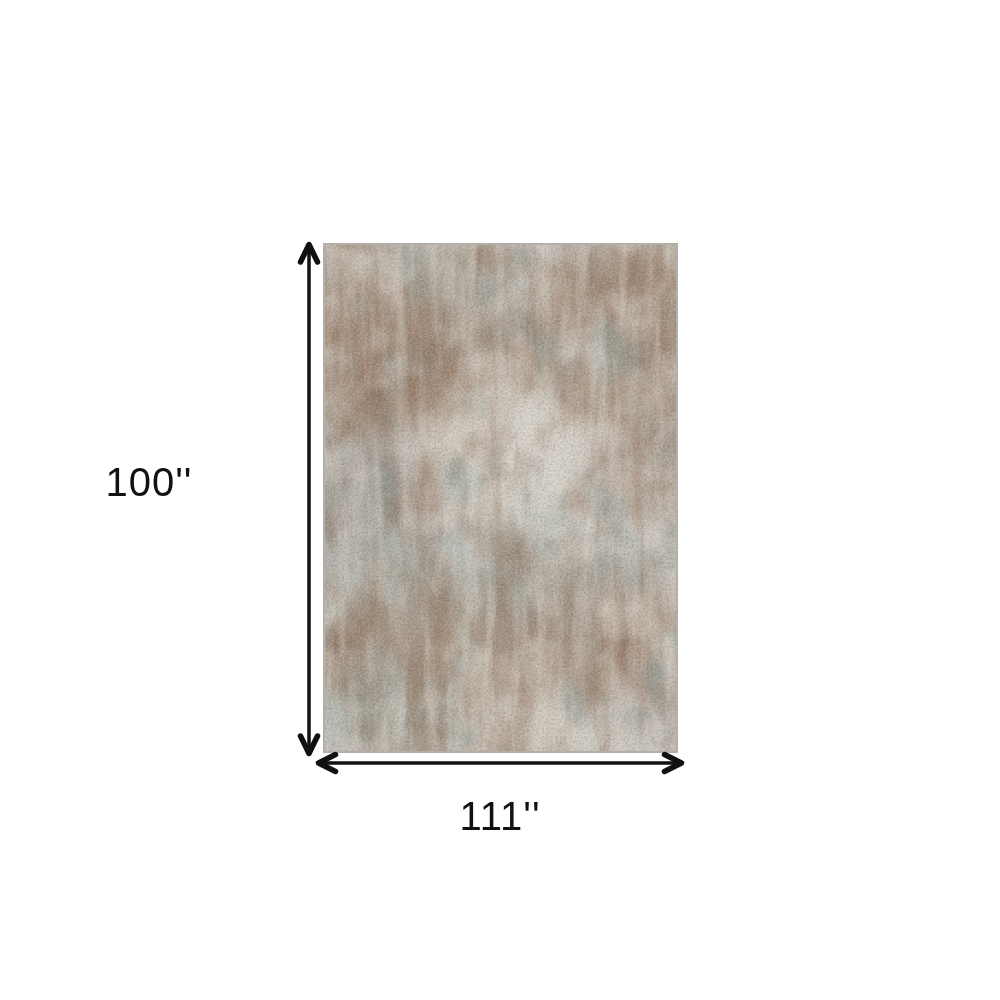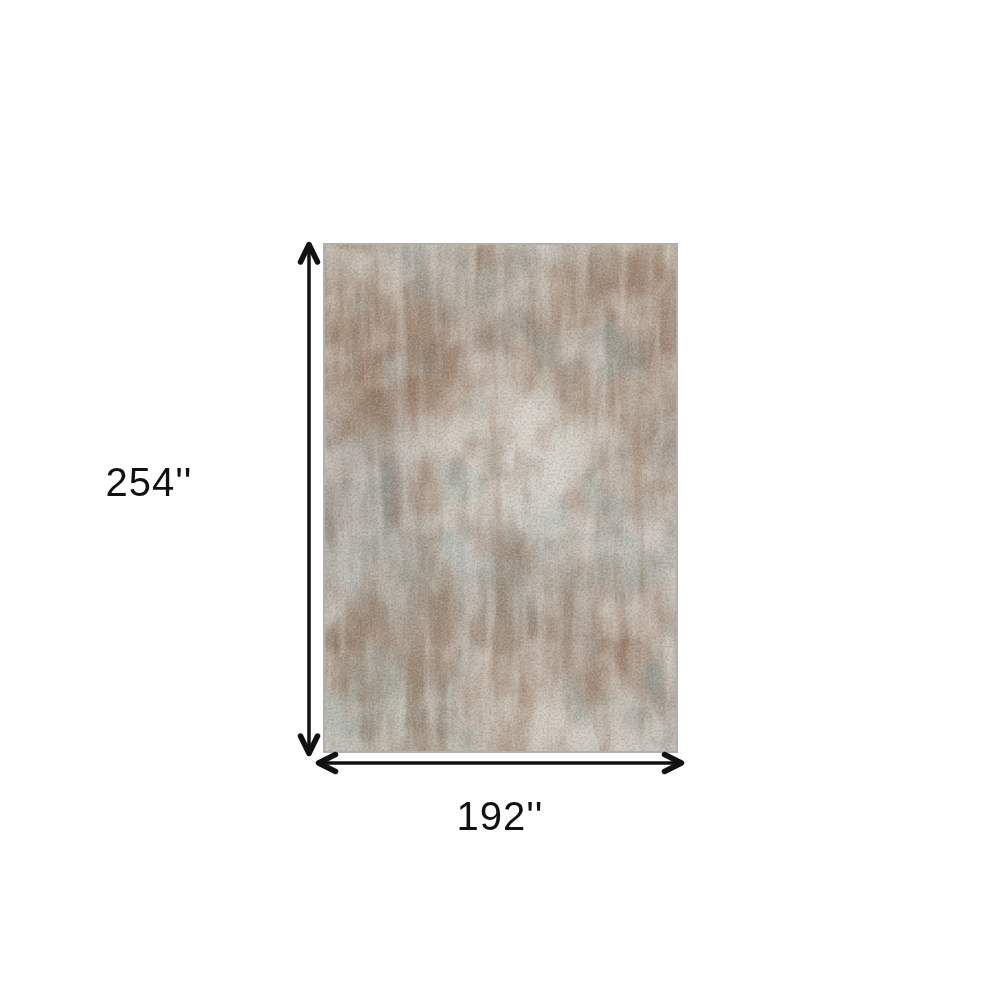--- a/index.html
+++ b/index.html
@@ -145,17 +145,17 @@
     <polyline points="4.5,22 13,4.5 21.5,22" fill="none" stroke-width="5.5" stroke-linecap="round" stroke-linejoin="round" stroke="#111111"></polyline>
     <polyline points="4.5,496 13,513.5 21.5,496" fill="none" stroke-width="5.5" stroke-linecap="round" stroke-linejoin="round" stroke="#111111"></polyline>
   </svg>
 
   <svg class="arrow arrow-h" viewBox="0 0 372 26">
     <line x1="4" y1="13" x2="368" y2="13" stroke-width="3.5" stroke="#111111"></line>
     <polyline points="21.5,4.5 4.5,13 21.5,21.5" fill="none" stroke-width="5.5" stroke-linecap="round" stroke-linejoin="round" stroke="#111111"></polyline>
     <polyline points="350.5,4.5 367.5,13 350.5,21.5" fill="none" stroke-width="5.5" stroke-linecap="round" stroke-linejoin="round" stroke="#111111"></polyline>
   </svg>
 
-  <div class="dim-label dim-label-height">254''</div>
+  <div class="dim-label dim-label-height">100''</div>
 
-  <div class="dim-label dim-label-width">192''</div>
+  <div class="dim-label dim-label-width">111''</div>
 
 </div>
 
 </body></html>

